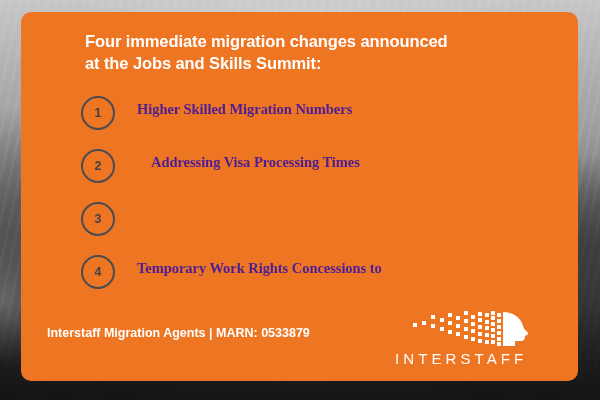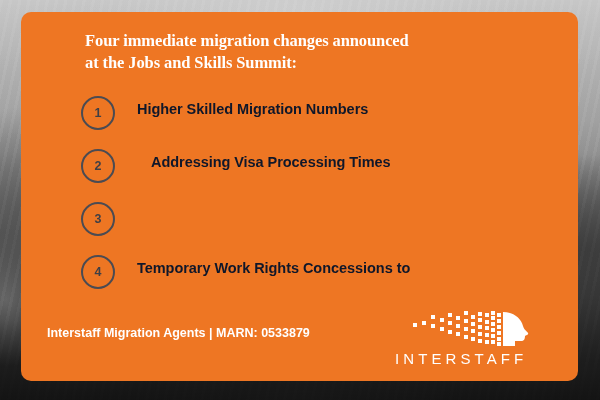--- a/index.html
+++ b/index.html
@@ -72,21 +72,21 @@
     position: absolute;
     left: 64px;
     top: 18px;
     width: 460px;
     color: #ffffff;
     font-size: 16.5px;
     font-weight: bold;
     line-height: 22px;
     letter-spacing: -0.1px;
   }
-  .headline .hl-line { display: block; font-family: Liberation Serif, serif; }
+  .headline .hl-line { display: block; }
 
   
   .list {
     position: absolute;
     left: 60px;
     top: 82px;
     width: 480px;
   }
   .list-item {
     position: relative;
@@ -104,26 +104,27 @@
     display: flex;
     align-items: center;
     justify-content: center;
     color: #3f3f46;
     font-size: 12.5px;
     font-weight: bold;
     margin-top: 2px;
   }
   .item-text {
     margin-left: 22px;
-    color: #0f172a;
+    color: #4c1d95;
     font-size: 14.5px;
     font-weight: bold;
     line-height: 19.5px;
     letter-spacing: -0.05px;
     padding-top: 6px;
+    font-family: Liberation Serif, serif;
   }
   .item-text.indented { margin-left: 36px; }
   .item-text .tl { display: block; }
 
   
   .footer-text {
     position: absolute;
     left: 18px;
     top: 312px;
     color: #ffffff;

